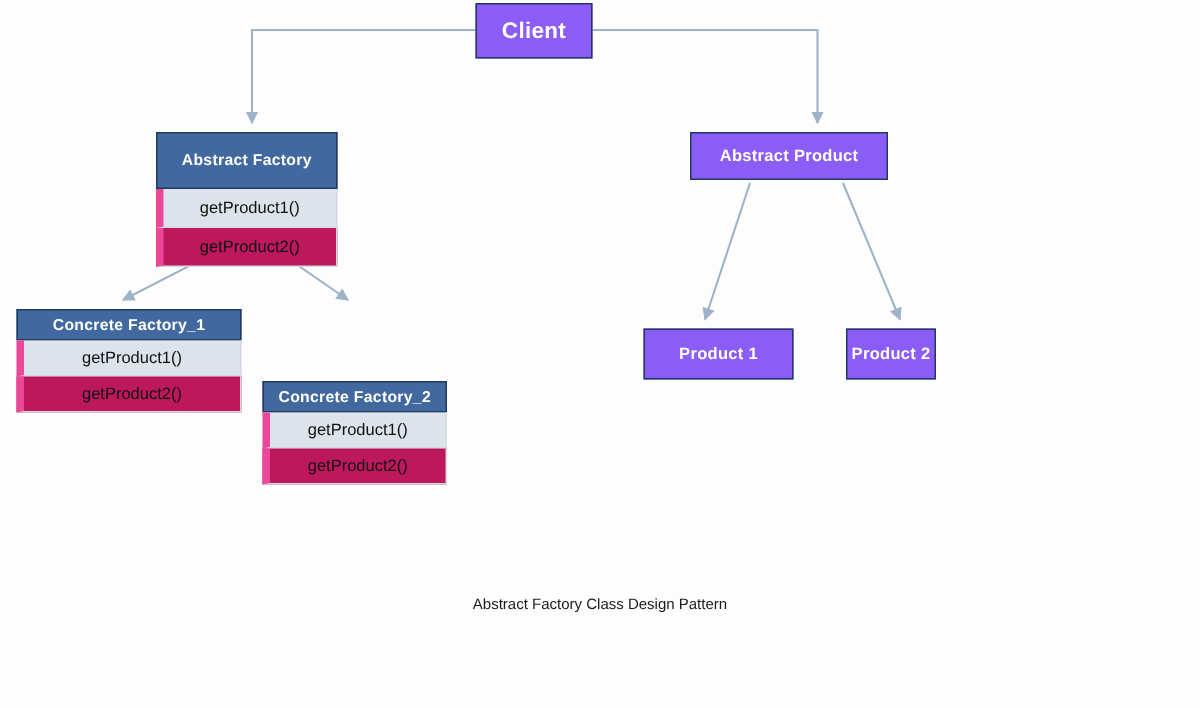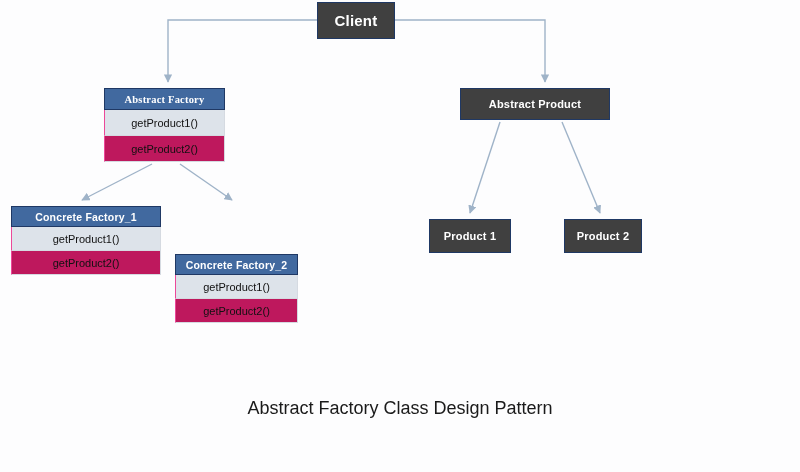--- a/index.html
+++ b/index.html
@@ -19,35 +19,35 @@
     position: absolute;
     left: 0; top: 0;
     width: 800px; height: 472px;
     pointer-events: none;
   }
 
   
   .node {
     position: absolute;
     box-sizing: border-box;
-    background: #404040;
+    background: #8b5cf6;
     border: 1px solid #1f3864;
     color: #ffffff;
     display: flex;
     align-items: center;
     justify-content: center;
     text-align: center;
     font-weight: bold;
     letter-spacing: .2px;
     z-index: 3;
   }
   .node.client      { left: 317px; top: 2px;   width: 78px;  height: 37px; font-size: 15px; }
-  .node.abs-product { left: 460px; top: 88px;  width: 150px; height: 32px; font-size: 11px; }
-  .node.product1    { left: 429px; top: 219px; width: 82px;  height: 34px; font-size: 11px; }
-  .node.product2    { left: 564px; top: 219px; width: 78px;  height: 34px; font-size: 11px; }
+  .node.abs-product { left: 460px; top: 88px;  width: 132px; height: 32px; font-size: 11px; }
+  .node.product1    { left: 429px; top: 219px; width: 100px;  height: 34px; font-size: 11px; }
+  .node.product2    { left: 564px; top: 219px; width: 60px;  height: 34px; font-size: 11px; }
 
   
   .klass {
     position: absolute;
     box-sizing: border-box;
     z-index: 3;
   }
   .klass .hdr {
     box-sizing: border-box;
     background: #41699f;
@@ -56,50 +56,50 @@
     font-weight: bold;
     font-size: 10.5px;
     letter-spacing: .2px;
     display: flex;
     align-items: center;
     justify-content: center;
     text-align: center;
   }
   .klass .row {
     box-sizing: border-box;
-    border-left: 1px solid #ec4899;
+    border-left: 5px solid #ec4899;
     border-right: 1px solid #d5dae1;
     border-bottom: 1px solid #d5dae1;
     color: #111111;
     font-size: 11px;
     display: flex;
     align-items: center;
     justify-content: center;
     text-align: center;
   }
   .klass .row.alt  { background: #dde3ea; }
   .klass .row.alt2 { background: #be185d; }
 
   .klass.abs-factory  { left: 104px; top: 88px;  width: 121px; }
-  .klass.abs-factory .hdr { height: 22px; font-family: Liberation Serif, serif; }
+  .klass.abs-factory .hdr { height: 38px; }
   .klass.abs-factory .row { height: 26px; }
 
   .klass.cfactory1 { left: 11px;  top: 206px; width: 150px; }
   .klass.cfactory2 { left: 175px; top: 206px; width: 123px; margin-top: 48px; }
   .klass.cfactory1 .hdr, .klass.cfactory2 .hdr { height: 21px; }
   .klass.cfactory1 .row, .klass.cfactory2 .row { height: 24px; }
 
   
   .caption {
     position: absolute;
     left: 0;
     top: 398px;
     width: 800px;
     text-align: center;
-    font-size: 18px;
+    font-size: 10px;
     color: #1a1a1a;
     z-index: 3;
   }
 </style>
 </head>
 <body>
 
 <div id="canvas">
 
   <svg id="wires" viewBox="0 0 800 472" xmlns="http://www.w3.org/2000/svg">

